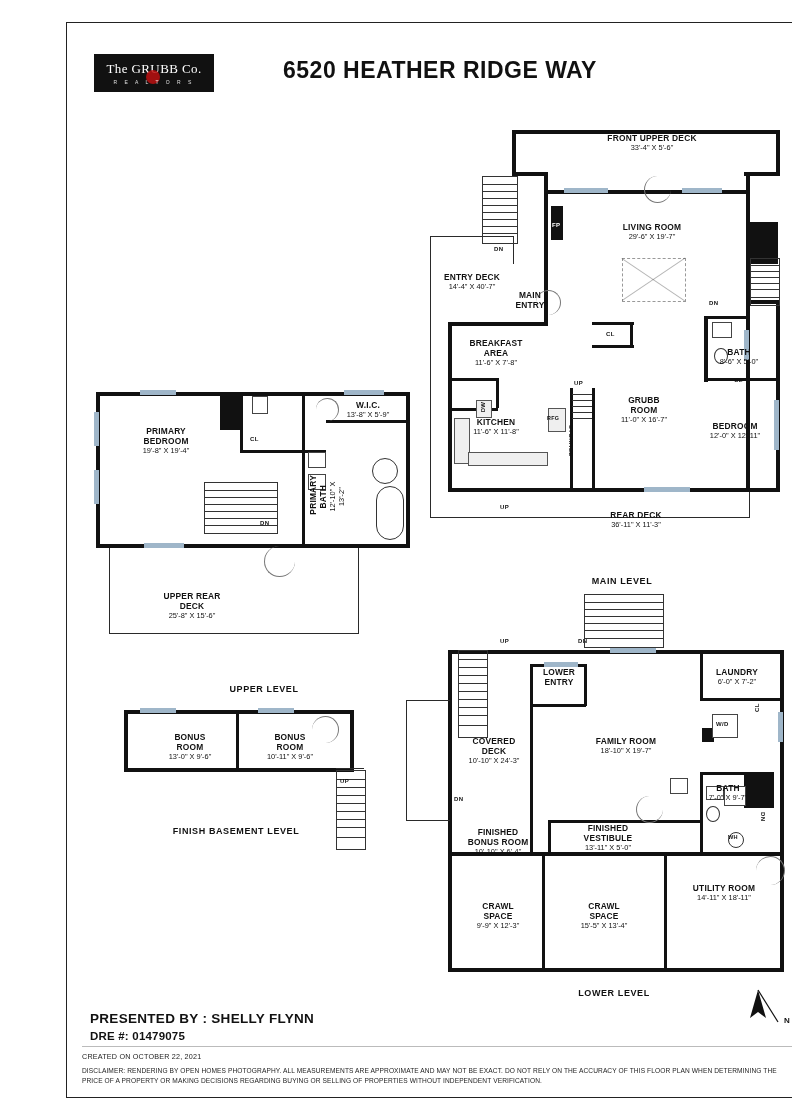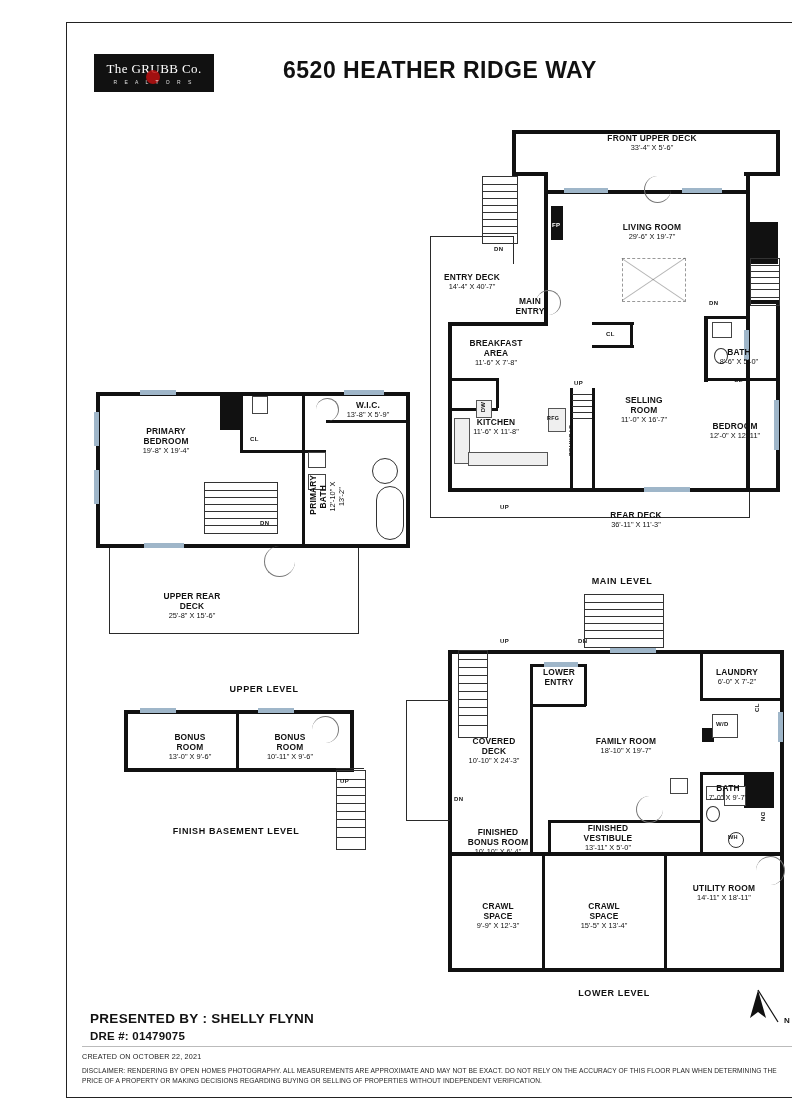--- a/index.html
+++ b/index.html
@@ -158,35 +158,35 @@
     <div class="dm">33'-4" X 5'-6"</div>
   </div>
   <div class="lbl" style="left:538px;top:223px;width:140px;">
     <div class="nm">LIVING ROOM</div>
     <div class="dm">29'-6" X 19'-7"</div>
   </div>
   <div class="lbl" style="left:378px;top:273px;width:100px;">
     <div class="nm">ENTRY DECK</div>
     <div class="dm">14'-4" X 40'-7"</div>
   </div>
-  <div class="lbl" style="left:458px;top:297px;width:56px;">
+  <div class="lbl" style="left:458px;top:291px;width:56px;">
     <div class="nm">MAIN</div>
     <div class="nm">ENTRY</div>
   </div>
   <div class="lbl" style="left:404px;top:339px;width:96px;">
     <div class="nm">BREAKFAST</div>
     <div class="nm">AREA</div>
     <div class="dm">11'-6" X 7'-8"</div>
   </div>
   <div class="lbl" style="left:404px;top:418px;width:96px;">
     <div class="nm">KITCHEN</div>
     <div class="dm">11'-6" X 11'-8"</div>
   </div>
   <div class="lbl" style="left:552px;top:396px;width:96px;">
-    <div class="nm">SELLING</div>
+    <div class="nm">GRUBB</div>
     <div class="nm">ROOM</div>
     <div class="dm">11'-0" X 16'-7"</div>
   </div>
   <div class="lbl" style="left:646px;top:422px;width:90px;">
     <div class="nm">BEDROOM</div>
     <div class="dm">12'-0" X 12'-11"</div>
   </div>
   <div class="lbl" style="left:662px;top:348px;width:66px;">
     <div class="nm">BATH</div>
     <div class="dm">8'-6" X 5'-0"</div>

